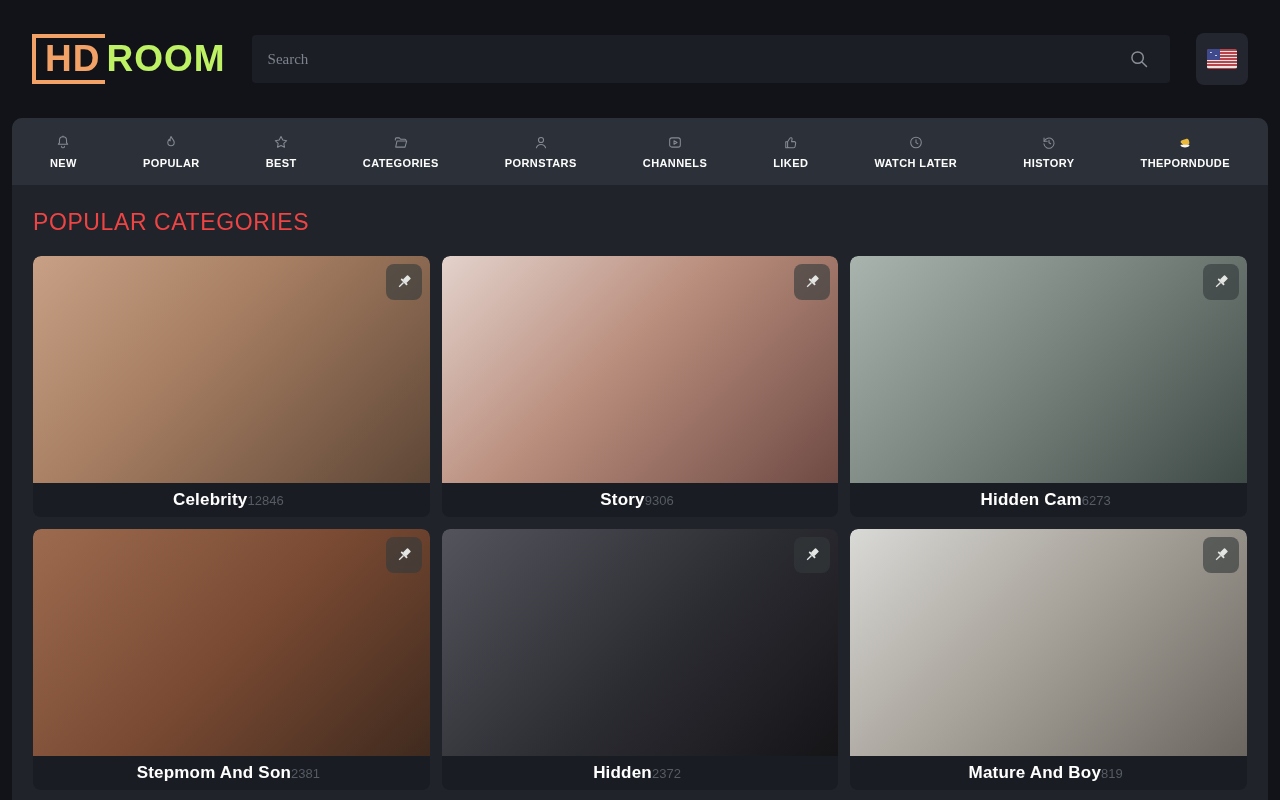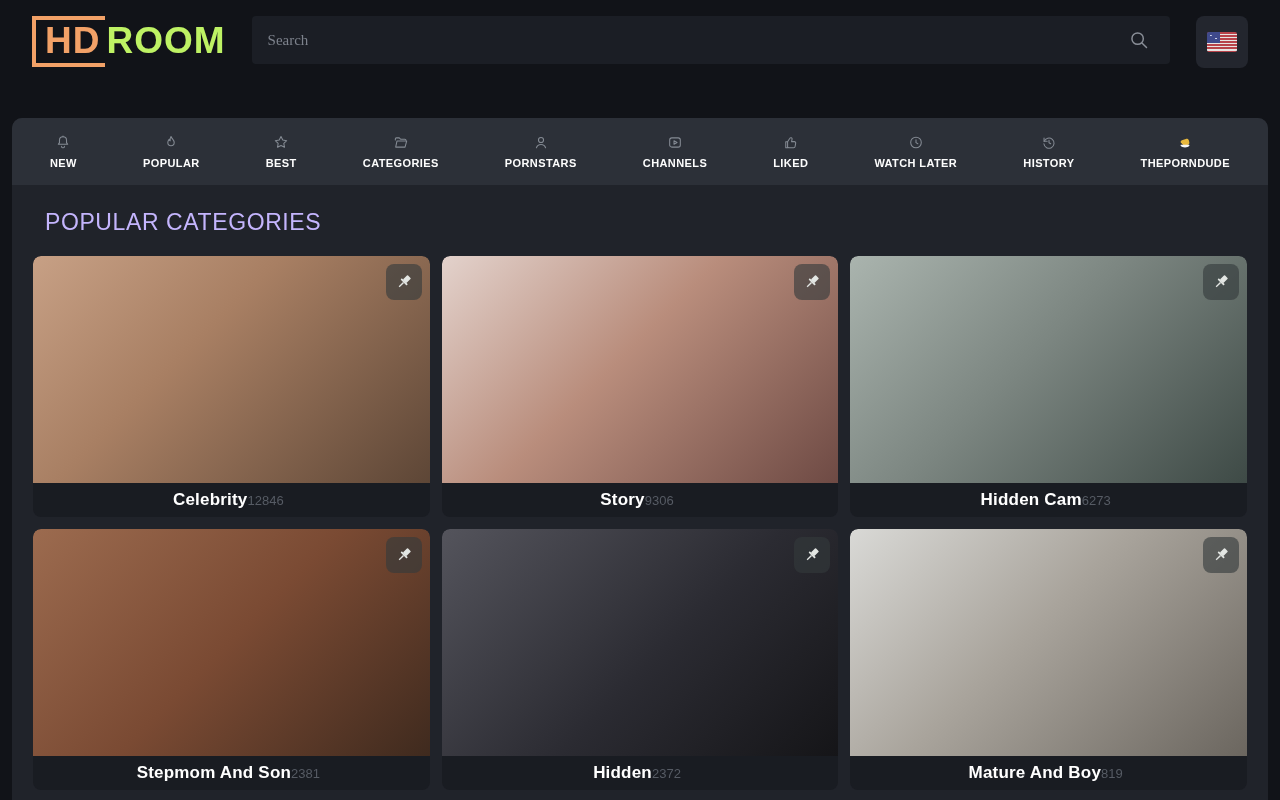--- a/index.html
+++ b/index.html
@@ -6,21 +6,21 @@
   html,body { width:1280px; height:800px; overflow:hidden; }
   body {
     background:#111318;
     font-family:"Liberation Sans", sans-serif;
     color:#fff;
   }
 
   
   .site-header {
     height:118px;
-    display:flex; align-items:flex-start;
+    display:flex; align-items:center;
     padding:16px 32px; gap:26px;
   }
   .brand { display:flex; align-items:center; cursor:pointer; user-select:none; }
   .brand-hd {
     color:#f2a167;
     border:4px solid #f2a167; border-right:none;
     padding:1px 5px 1px 9px;
     font-size:37px; font-weight:800; letter-spacing:1px;
     line-height:1.1;
   }
@@ -71,22 +71,22 @@
   .nav-ico { width:24px; height:24px; stroke:#848a93; fill:none; stroke-width:1.5;
     stroke-linecap:round; stroke-linejoin:round; }
   .nav-label {
     color:#fdfdfd; font-size:11px; font-weight:700; letter-spacing:.4px;
     white-space:nowrap;
   }
 
   
   .content { padding:20px 21px 0; }
   .page-title {
-    font-size:23px; font-weight:500; letter-spacing:.6px; color:#c4b5fd;
-    margin:4px 0 20px 12px;
+    font-size:23px; font-weight:500; letter-spacing:.6px; color:#ef4444;
+    margin:4px 0 20px 0;
   }
   .cards {
     display:grid; grid-template-columns:repeat(3,1fr); gap:12px;
   }
   .card { border-radius:8px; overflow:hidden; cursor:pointer; }
   .thumb {
     position:relative; height:227px;
     border-radius:8px 8px 0 0;
   }
   .pin-btn {

